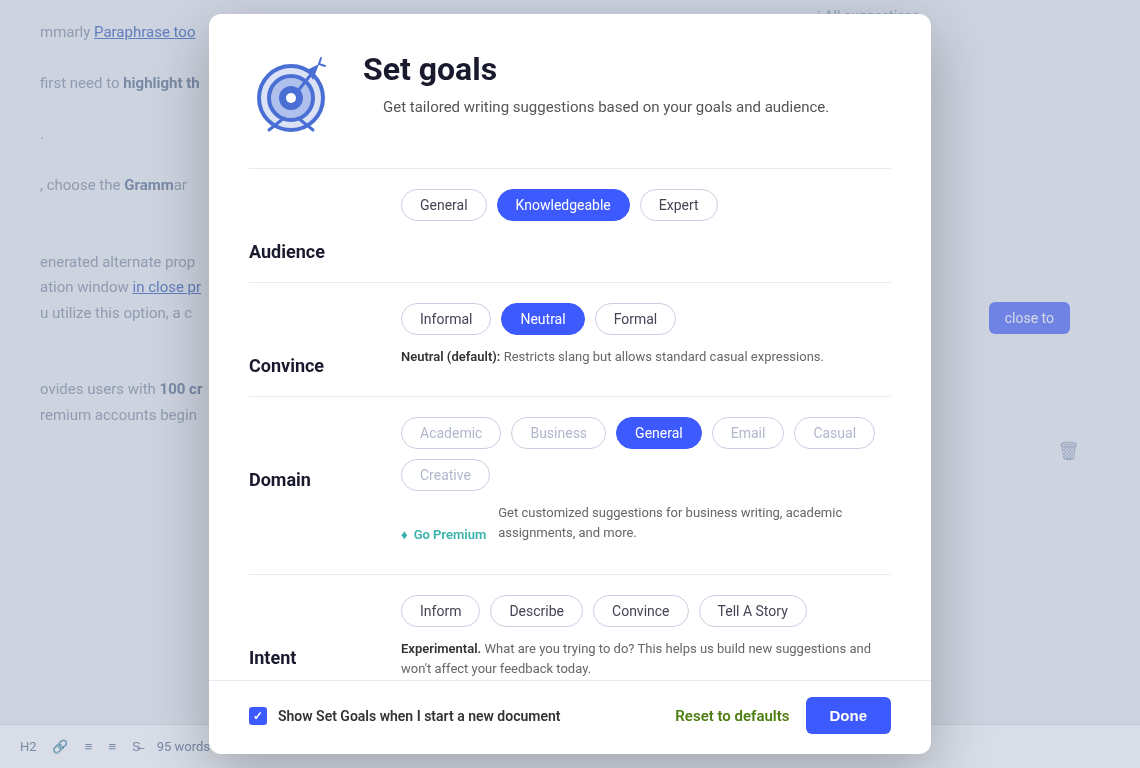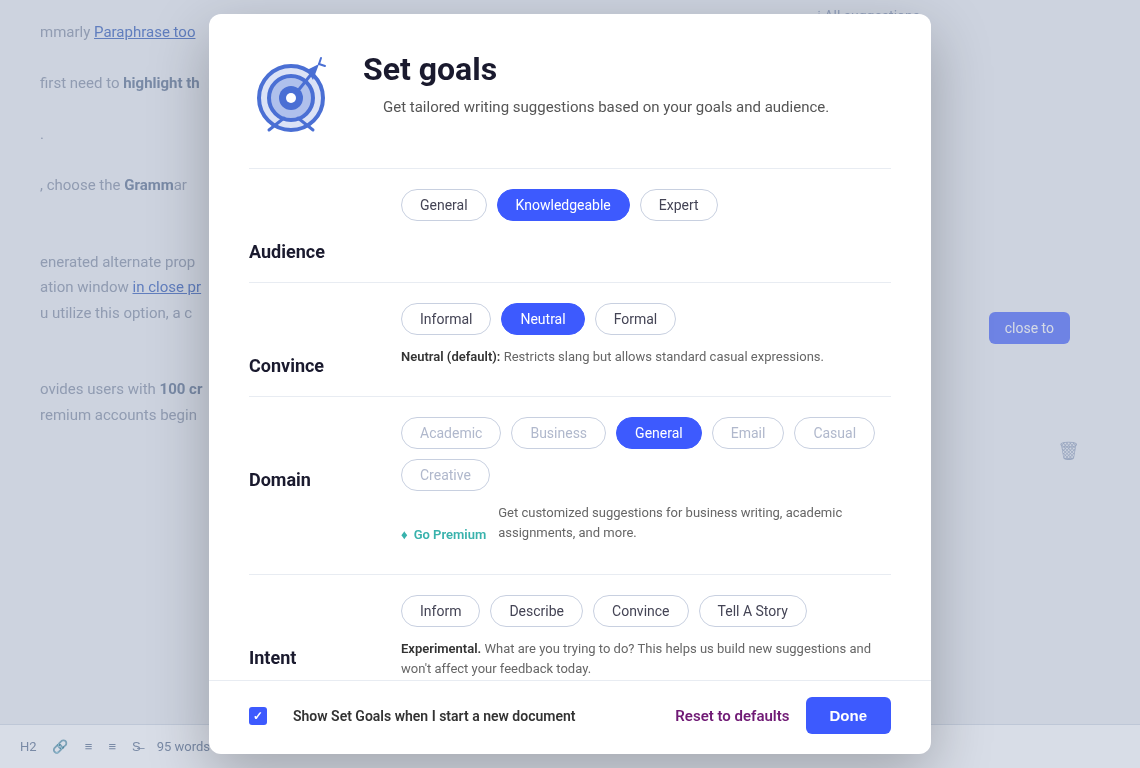--- a/index.html
+++ b/index.html
@@ -190,21 +190,21 @@
       padding: 16px 40px 20px 40px;
       display: flex;
       align-items: center;
       justify-content: space-between;
       border-top: 1px solid #e8ecf2;
     }
 
     .footer-left {
       display: flex;
       align-items: center;
-      gap: 26px;
+      gap: 11px;
     }
 
     .checkbox-custom {
       width: 18px;
       height: 18px;
       background: #3d5afe;
       border-radius: 3px;
       display: flex;
       align-items: center;
       justify-content: center;
@@ -231,42 +231,42 @@
     .footer-right {
       display: flex;
       align-items: center;
       gap: 16px;
     }
 
     .btn-reset {
       background: none;
       border: none;
       font-size: 15px;
-      color: #701a75;
+      color: #4d7c0f;
       font-weight: 600;
       cursor: pointer;
       font-family: inherit;
     }
 
     .btn-done {
       background: #3d5afe;
       color: white;
       border: none;
       border-radius: 6px;
       padding: 10px 24px;
       font-size: 15px;
       font-weight: 600;
       cursor: pointer;
       font-family: Liberation Sans, sans-serif;
     }
 
     
     .bg-close-btn {
       position: absolute;
-      top: 312px;
+      top: 302px;
       right: 70px;
       background: #3d5afe;
       color: white;
       padding: 8px 16px;
       border-radius: 6px;
       font-size: 14px;
       opacity: 0.7;
     }
 
     .bg-trash {

